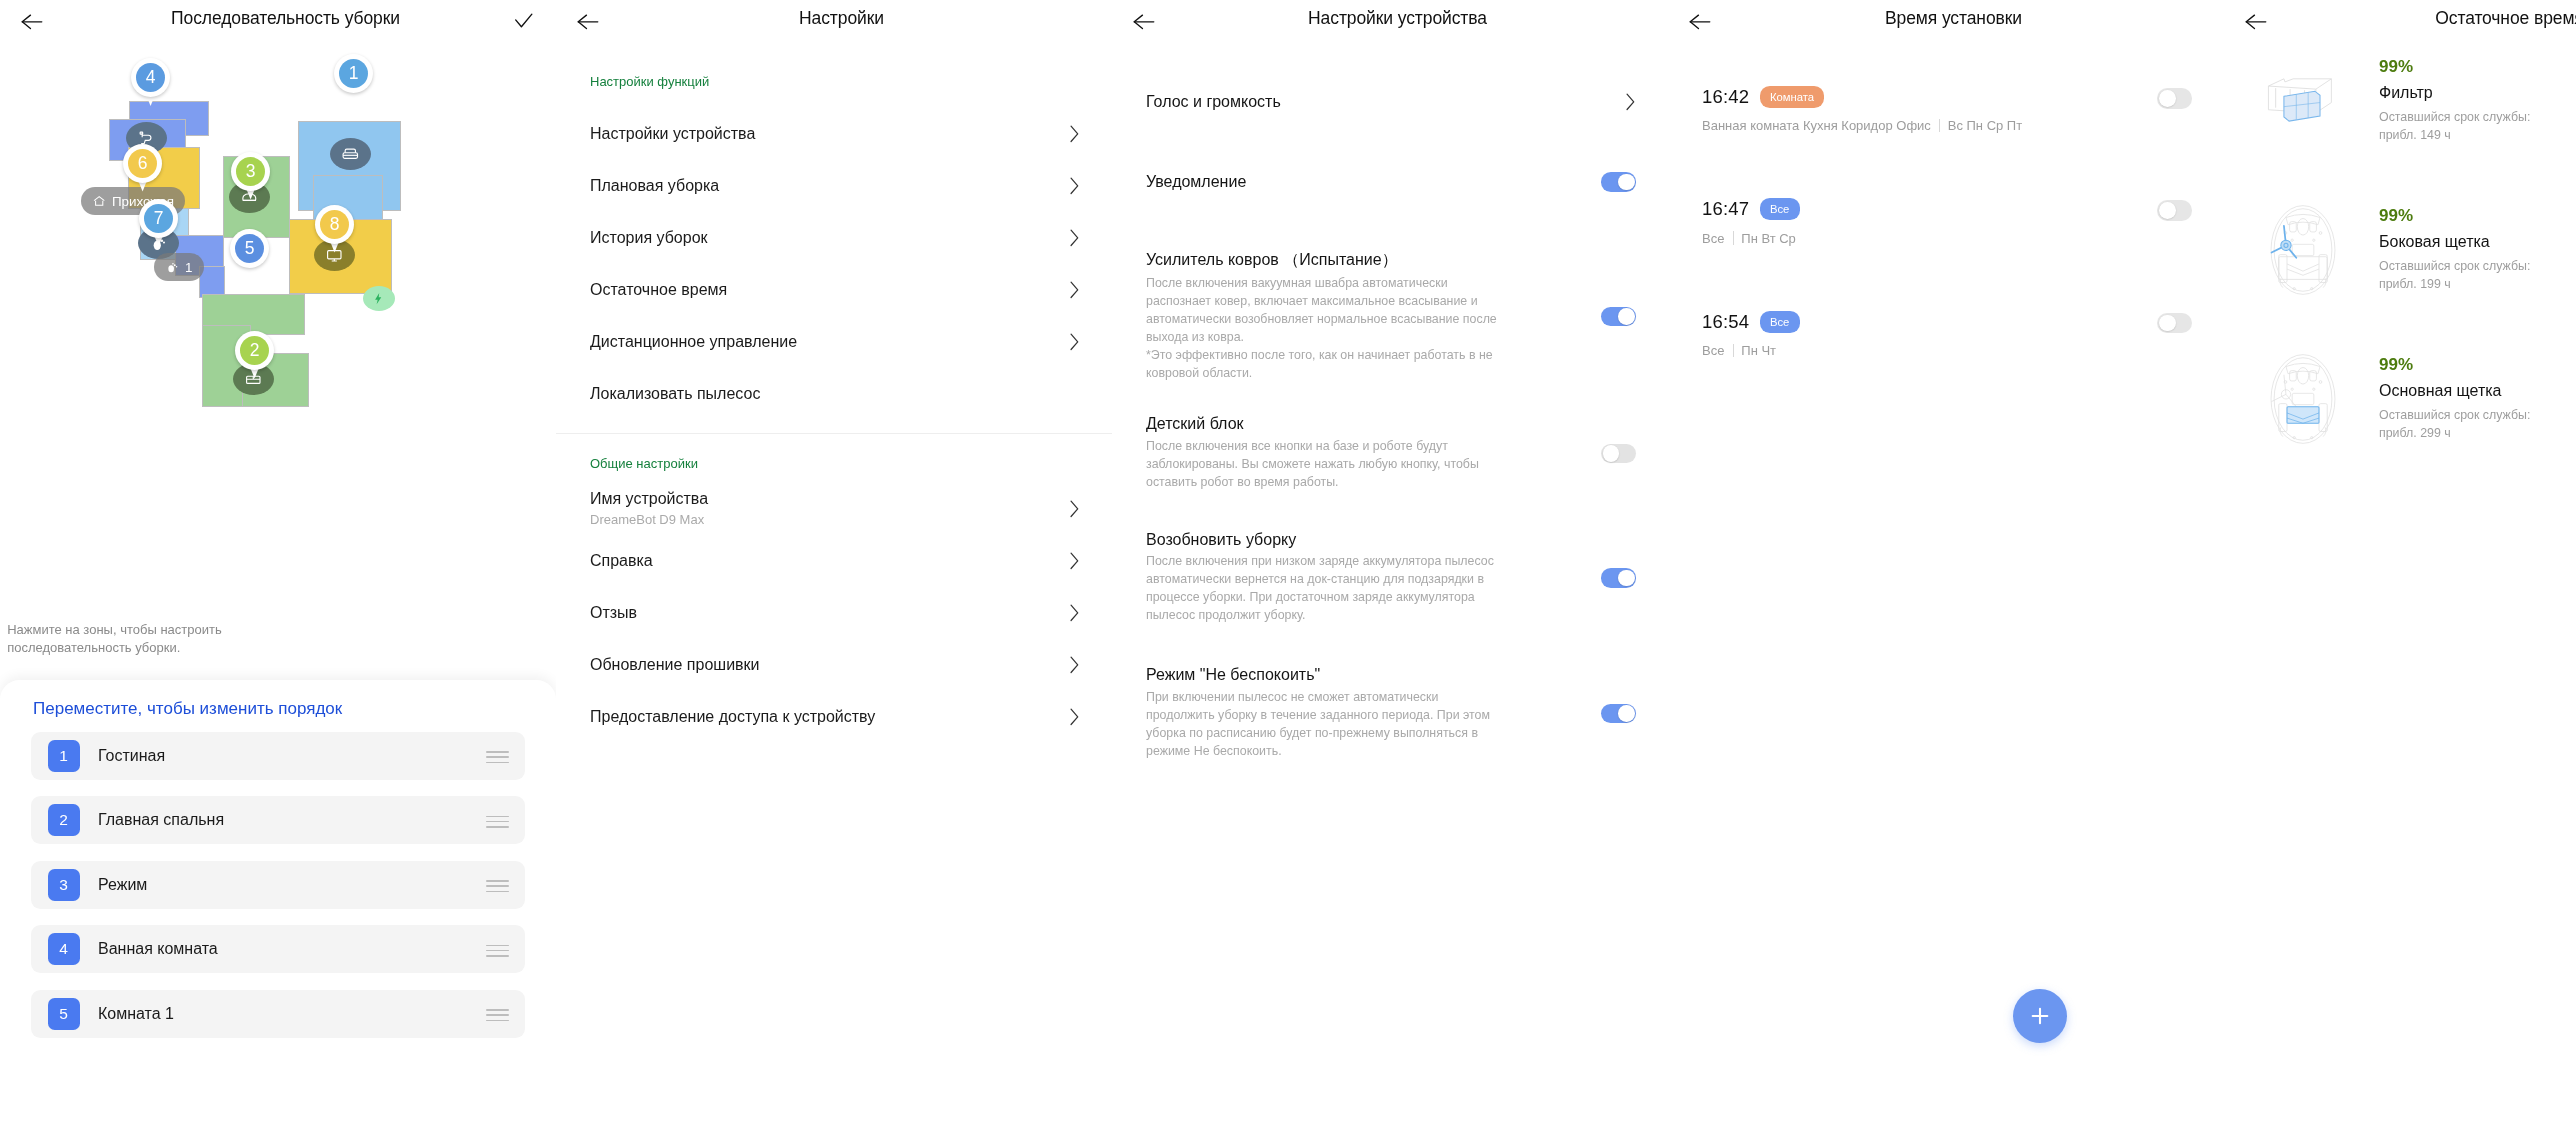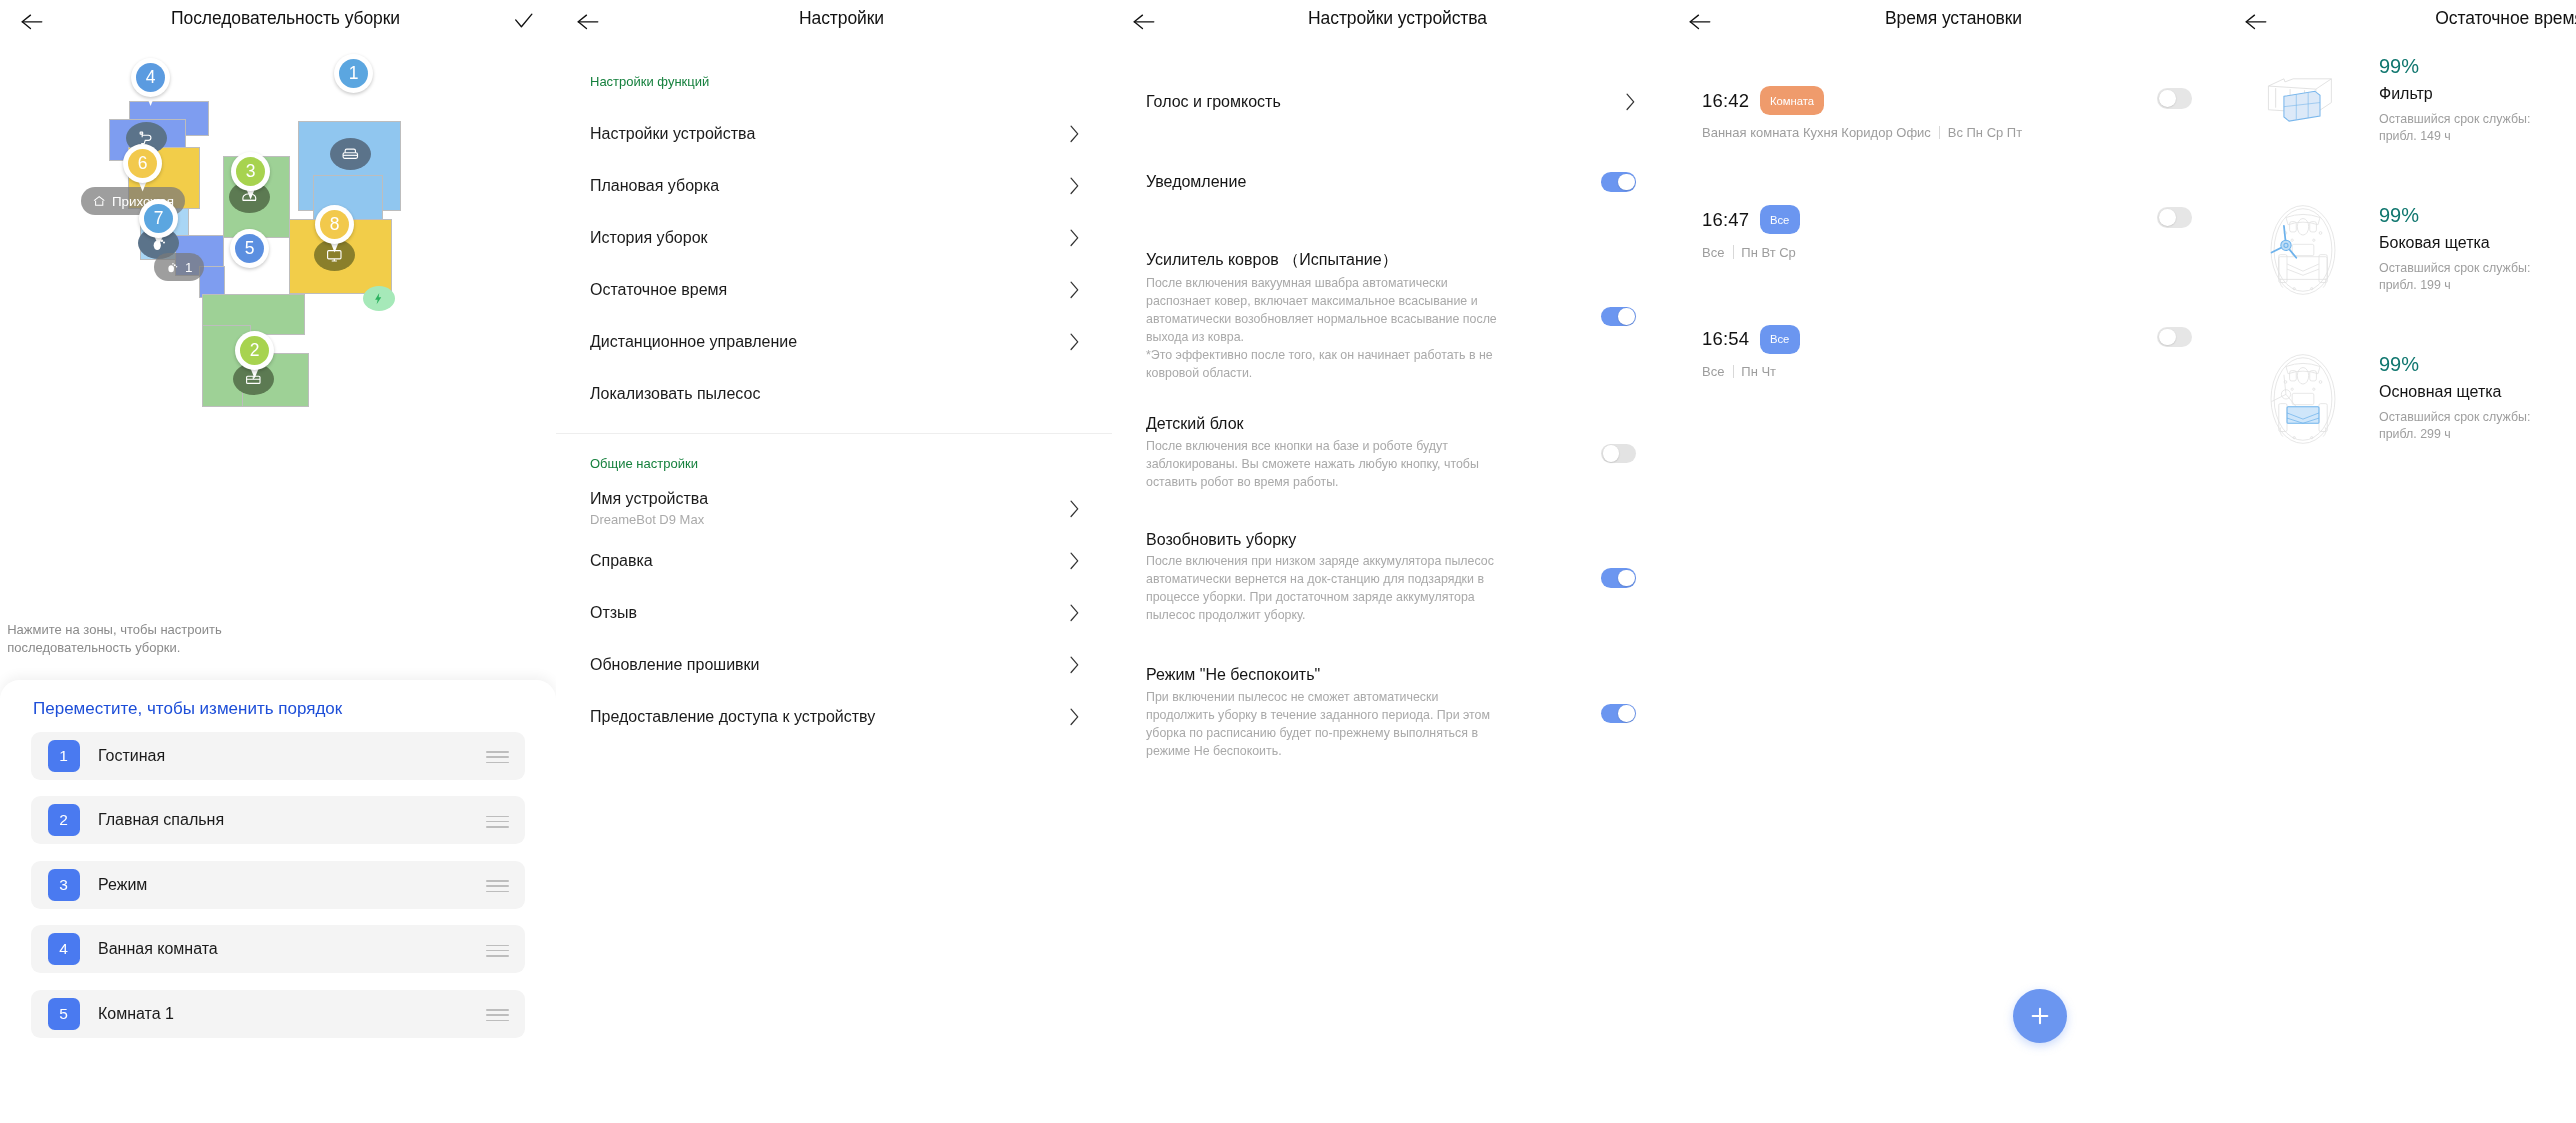--- a/index.html
+++ b/index.html
@@ -127,21 +127,21 @@
   }
   .toggle.on .knob { right:1.5px; }
   .toggle.off .knob { left:1.5px; }
 
   
   .sched { padding:0 32px 0 34px; }
   .sched-item { position:relative; }
   .sched-top { display:flex; align-items:center; }
   .sched-time { font-size:18.5px; color:#121212; letter-spacing:0.2px; }
   .badge {
-    margin-left:10.3px; height:29px; border-radius:9.8px; padding:0 10.3px;
+    margin-left:10.3px; height:22px; border-radius:9.8px; padding:0 10.3px;
     display:flex; align-items:center; color:#fff; font-size:11.3px;
   }
   .sched-toggle {
     position:absolute; right:0; top:2.1px; width:35px; height:20.6px; border-radius:10.3px;
     background:#e6e6e6; cursor:pointer;
   }
   .sched-toggle .knob {
     position:absolute; left:2.1px; top:2.1px; width:16.5px; height:16.5px; border-radius:50%;
     background:#fff; box-shadow:0 0.5px 1.5px rgba(0,0,0,0.18);
   }
@@ -154,21 +154,21 @@
     background:#6b96f0; box-shadow:0 3.1px 9.3px rgba(107,150,240,0.35);
     display:flex; align-items:center; justify-content:center; cursor:pointer;
   }
   .fab svg { width:24px; height:24px; }
 
   
   .cons-row { display:flex; align-items:center; padding:0 32px 0 27px; position:relative; }
   .cons-art { flex:0 0 103px; width:103px; height:103px; display:flex; align-items:center; justify-content:center; }
   .cons-art svg { width:98px; height:98px; }
   .cons-txt { margin-left:25px; }
-  .cons-pct { font-size:20px; color:#0f766e; font-weight:400; }
+  .cons-pct { font-size:17px; color:#4d7c0f; font-weight:700; }
   .cons-name { font-size:16px; color:#141414; margin-top:7px; }
   .cons-life { font-size:12.4px; color:#9e9e9e; line-height:1.42; margin-top:7.2px; max-width:170px; }
 </style>
 </head>
 <body>
 
 <div class="screens">
 
   <div class="screen">
     <div class="topbar">

